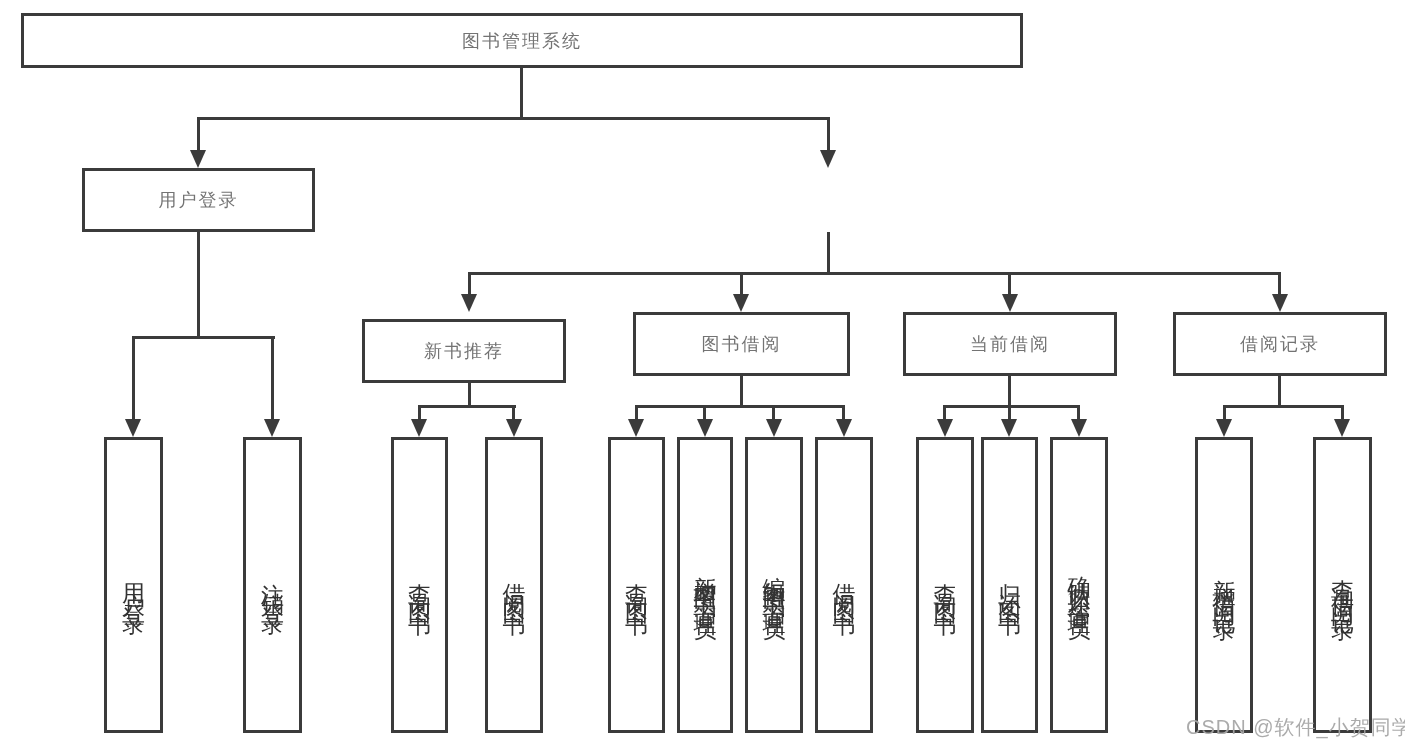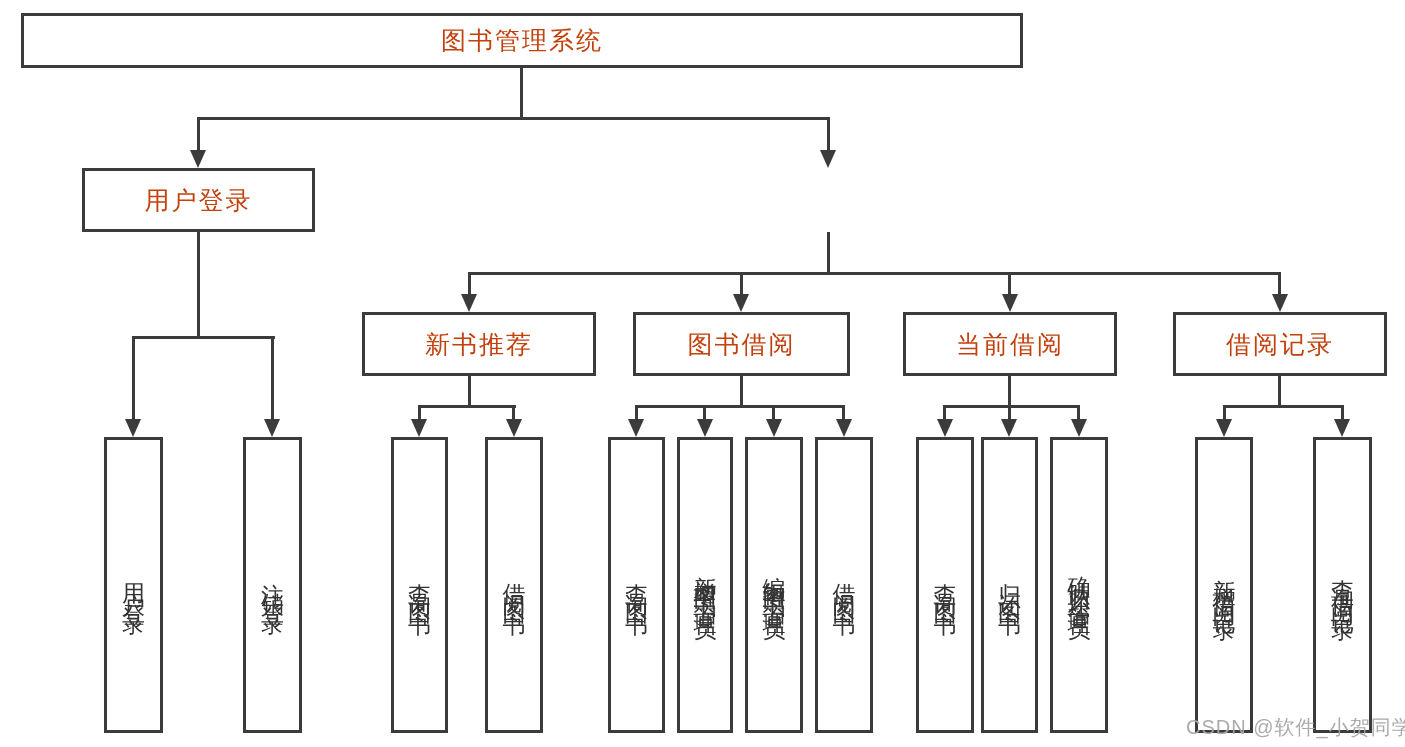--- a/index.html
+++ b/index.html
@@ -4,21 +4,21 @@
 <style>
   html,body{margin:0;padding:0;background:#ffffff;}
   #canvas{
     position:relative;width:1405px;height:747px;background:#ffffff;overflow:hidden;
     font-family:"Liberation Sans","DejaVu Sans",sans-serif;color:#333333;
   }
   .box{
     position:absolute;box-sizing:border-box;border:3px solid #3b3b3b;background:#ffffff;
     display:flex;align-items:center;justify-content:center;z-index:2;
   }
-  .box .label{font-size:25px;letter-spacing:2px;color:#c2410c;white-space:nowrap;}
+  .box .label{font-size:18px;letter-spacing:2px;color:#737373;white-space:nowrap;}
   .vbox{
     position:absolute;box-sizing:border-box;border:3px solid #3b3b3b;background:#ffffff;
     top:437px;height:296px;display:flex;align-items:center;justify-content:center;z-index:2;
   }
   .vbox .vlabel{
     writing-mode:vertical-rl;text-orientation:mixed;font-size:23px;letter-spacing:10px;
     color:#333333;line-height:1;white-space:nowrap;
   }
   .vline{position:absolute;width:3px;background:#3b3b3b;z-index:1;}
   .hline{position:absolute;height:3px;background:#3b3b3b;z-index:1;}
@@ -63,21 +63,21 @@
   <div class="hline" style="left:468px;top:272px;width:813px"></div>
   <div class="vline" style="left:468px;top:272px;height:24px"></div>
   <div class="arrow" style="left:461px;top:294px"></div>
   <div class="vline" style="left:740px;top:272px;height:24px"></div>
   <div class="arrow" style="left:733px;top:294px"></div>
   <div class="vline" style="left:1008px;top:272px;height:24px"></div>
   <div class="arrow" style="left:1002px;top:294px"></div>
   <div class="vline" style="left:1278px;top:272px;height:24px"></div>
   <div class="arrow" style="left:1272px;top:294px"></div>
 
-  <div class="box" style="left:362px;top:312px;width:234px;height:64px">
+  <div class="box" style="left:362px;top:319px;width:204px;height:64px">
     <span class="label">新书推荐</span>
   </div>
   <div class="box" style="left:633px;top:312px;width:217px;height:64px">
     <span class="label">图书借阅</span>
   </div>
   <div class="box" style="left:903px;top:312px;width:214px;height:64px">
     <span class="label">当前借阅</span>
   </div>
   <div class="box" style="left:1173px;top:312px;width:214px;height:64px">
     <span class="label">借阅记录</span>

